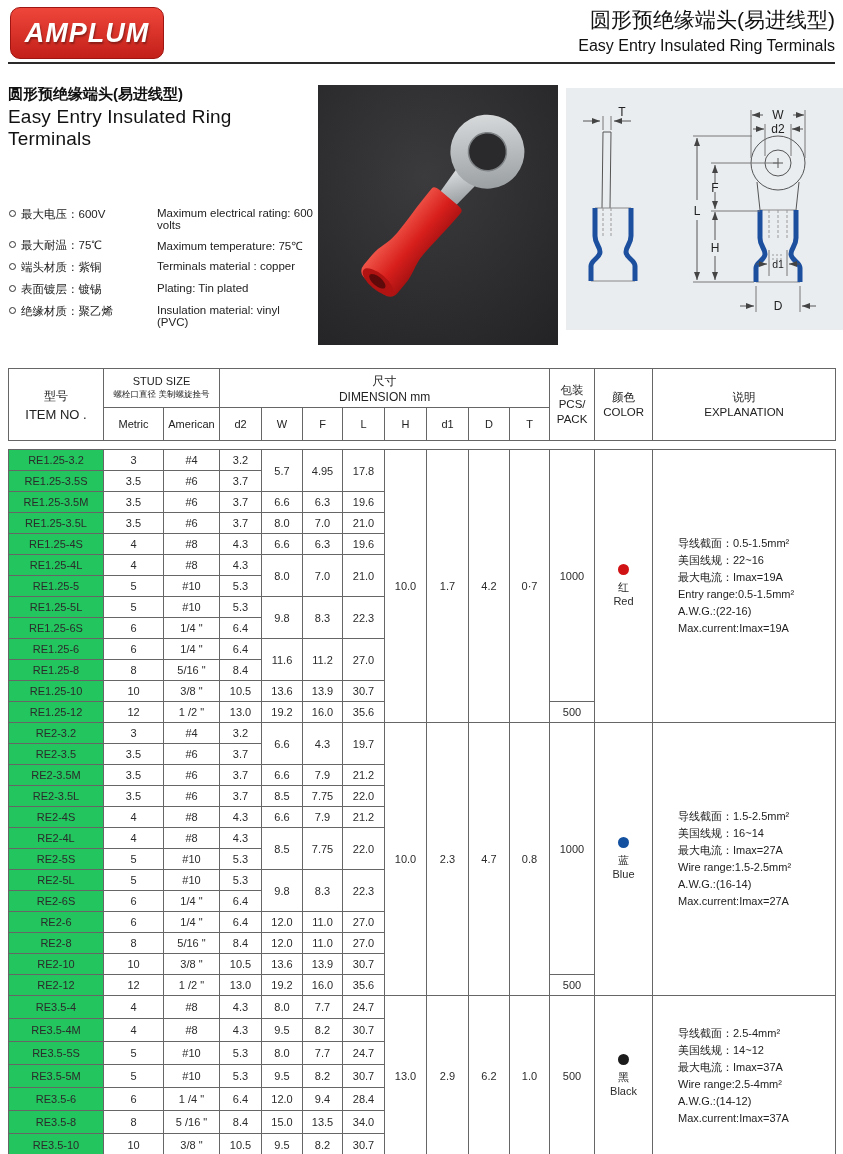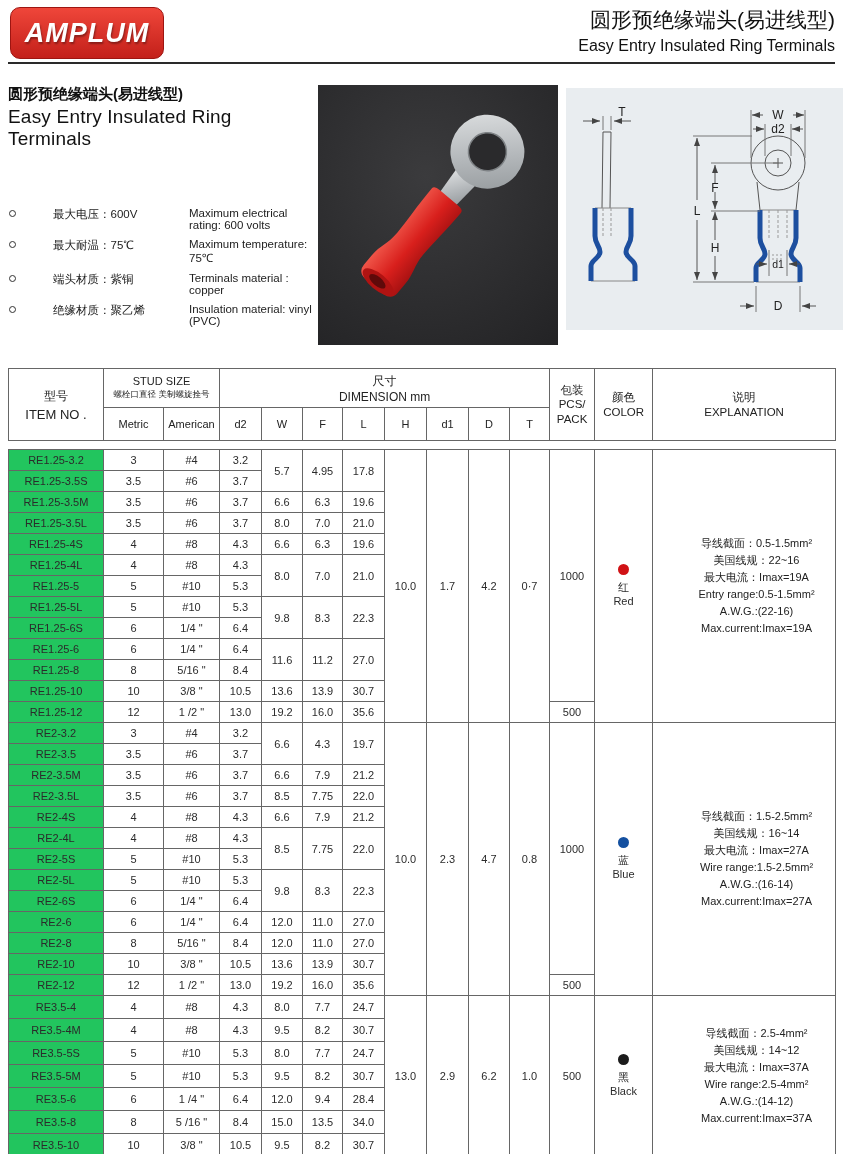--- a/index.html
+++ b/index.html
@@ -15,21 +15,21 @@
   .hdr-en{font-size:16px;color:#111;margin-top:3px;}
   .hdr-rule{position:absolute;left:8px;right:8px;top:62px;height:2px;background:#2a2a2a;}
 
   
   .info{position:absolute;left:8px;top:85px;width:306px;height:260px;}
   .info .t-zh{font-size:15px;font-weight:bold;color:#111;}
   .info .t-en{font-size:19px;color:#111;margin-top:2px;letter-spacing:.2px;}
   .specs{position:absolute;left:0;top:122px;width:306px;}
   .spec{display:flex;align-items:flex-start;margin-bottom:7px;font-size:11.5px;color:#222;}
   .bullet{flex:0 0 auto;width:5px;height:5px;border:1.4px solid #333;border-radius:50%;margin:3px 5px 0 1px;}
-  .spec .zh{flex:0 0 108px;margin-left:32px;}
+  .spec .zh{flex:0 0 108px;}
   .spec .en{flex:1;padding-left:28px;}
   .certs{position:absolute;left:0;top:215px;display:flex;align-items:center;gap:10px;}
   .rohs{font-size:26px;font-weight:bold;color:#111;letter-spacing:.5px;}
 
   
   .photo{position:absolute;left:318px;top:85px;width:240px;height:260px;}
   
   .diagram{position:absolute;left:566px;top:88px;width:277px;height:242px;background:#e9edf0;}
 
   
@@ -39,21 +39,21 @@
   td{border:1px solid #666;text-align:center;vertical-align:middle;font-size:11px;color:#2b2b2b;padding:0;overflow:hidden;}
   .hdrtbl td{color:#222;}
   .hc1{height:39px;} .hc2{height:33px;font-size:13px;}
   .hd-item .zh{font-size:12px;} .hd-item .en{font-size:13px;margin-top:2px;}
   .hd-stud .ss{font-size:11px;} .hd-stud .zh-s{font-size:8.5px;margin-top:2px;letter-spacing:0;}
   .hd-dim .zh{font-size:12px;} .hd-dim .en{font-size:12px;}
   .hd-small div{line-height:1.25;font-size:11.5px;}
   .bodytbl td{height:20px;}
   tr.g2 td{height:22px;}
   td.item{background:#22c55e;}
-  td.expl{text-align:center;padding-left:25px;font-size:11px;line-height:1.55;color:#222;}
+  td.expl{text-align:left;padding-left:25px;font-size:11px;line-height:1.55;color:#222;}
   td.color .dot{display:inline-block;width:11px;height:11px;border-radius:50%;margin-bottom:3px;}
   td.color div{line-height:1.3;font-size:11px;}
 </style>
 </head>
 <body>
 
 <div class="page">
 
   <div class="logo">
     <span>AMPLUM</span>
@@ -75,20 +75,25 @@
         </div>
       <div class="spec">
           <span class="bullet"></span>
           <span class="zh">最大耐温：75℃</span>
           <span class="en">Maximum temperature: 75℃</span>
         </div>
       <div class="spec">
           <span class="bullet"></span>
           <span class="zh">端头材质：紫铜</span>
           <span class="en">Terminals material : copper</span>
+        </div>
+      <div class="spec">
+          <span class="bullet"></span>
+          <span class="zh">表面镀层：镀锡</span>
+          <span class="en">Plating: Tin plated</span>
         </div>
       <div class="spec">
           <span class="bullet"></span>
           <span class="zh">绝缘材质：聚乙烯</span>
           <span class="en">Insulation material: vinyl (PVC)</span>
         </div>
     </div>
   </div>
 
   <svg class="photo" viewBox="0 0 240 260">

